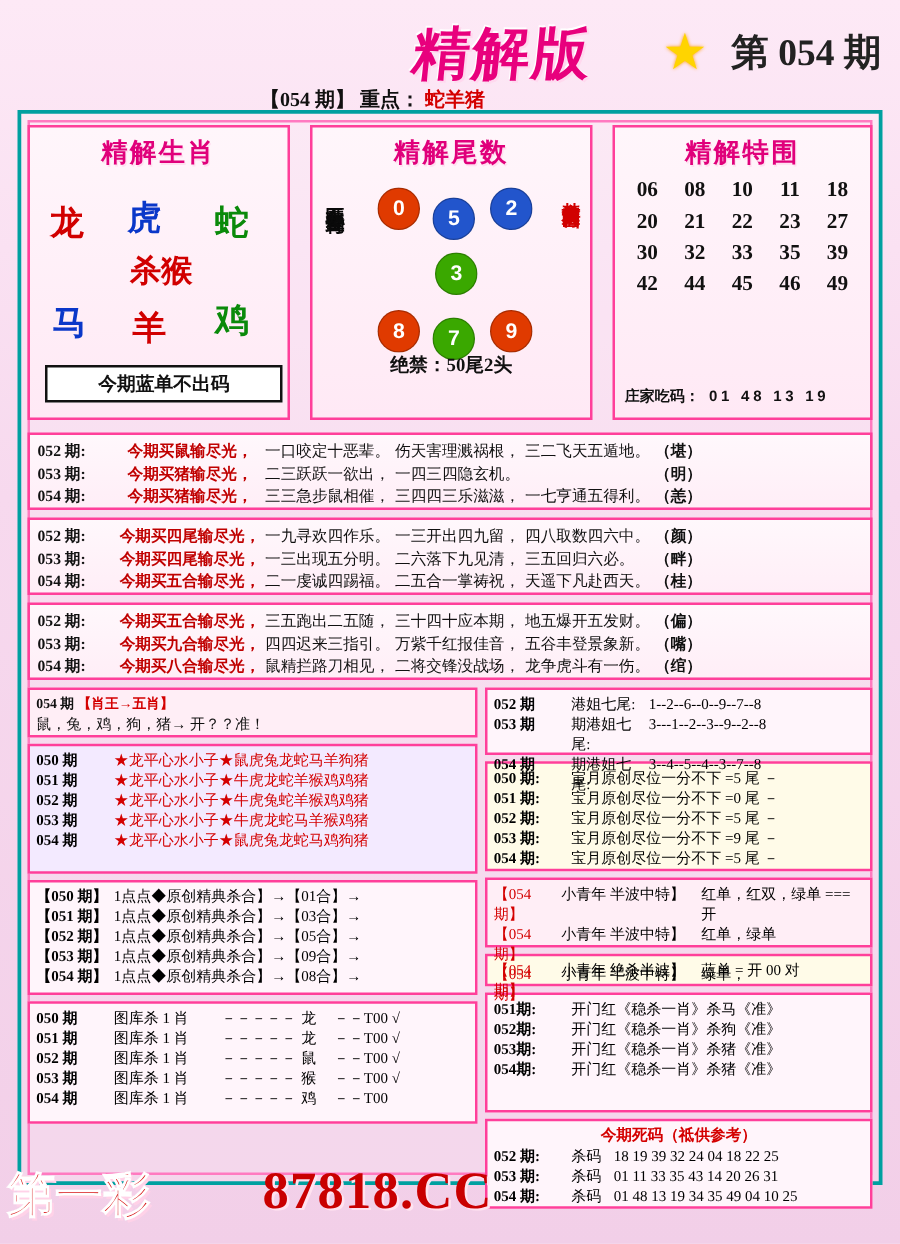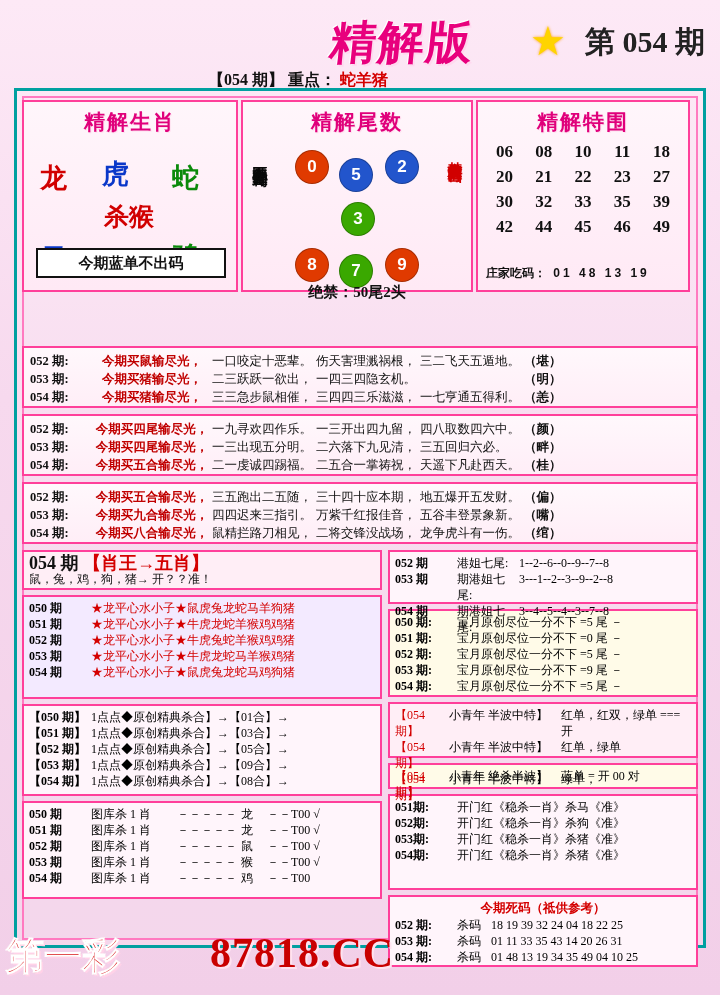--- a/index.html
+++ b/index.html
@@ -51,21 +51,21 @@
     background:rgba(255,255,255,0.15);
     padding:5px;
   }
   .frame-inner {
     width:100%; height:100%;
     border:2px solid #ff7ac0;
     padding:4px;
     background:transparent;
   }
   
-  .top-row { position:absolute; left:22px; top:100px; width:676px; height:192px; display:flex; gap:3px; }
+  .top-row { position:absolute; left:22px; top:100px; width:676px; height:236px; display:flex; gap:16px; }
   .panel {
     border:2px solid #ff3f9a;
     background:linear-gradient(180deg,#fff6fb 0%, #ffe9f5 100%);
     position:relative;
   }
   .p1 { width:216px; }
   .p2 { width:232px; }
   .p3 { width:214px; }
   .panel-title {
     text-align:center; font-family:"Liberation Serif", serif;
@@ -157,21 +157,21 @@
     margin-bottom:5px;
     padding:3px 5px;
   }
   .box.lilac { background:#f3eaff; }
   .box.pinkish { background:#ffeef6; }
   .box.yellowish { background:#fffbe8; }
   .line {
     font-family:"Liberation Serif", serif;
     font-size:12px; line-height:16px; color:#111; white-space:nowrap;
   }
-  .hdr-line { font-weight:bold; font-size:18px; }
+  .hdr-line { font-weight:bold; font-size:11px; }
   .redtxt { color:#d40000; }
   .starline { font-size:11.5px; }
   
   .trow { display:flex; font-size:12px; font-family:"Liberation Serif", serif; line-height:16px; }
   .trow .k { width:62px; font-weight:bold; }
   .trow .v { flex:1; }
   .center-head {
     text-align:center; font-weight:bold; font-size:12.5px; color:#d40000;
     font-family:"Liberation Serif", serif;
   }

